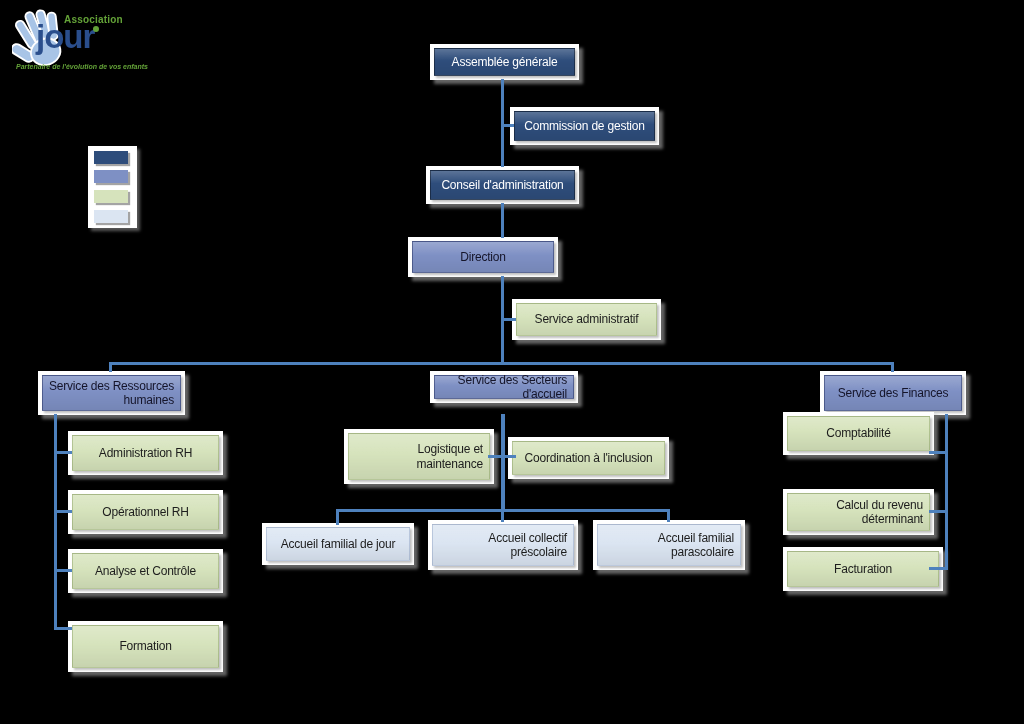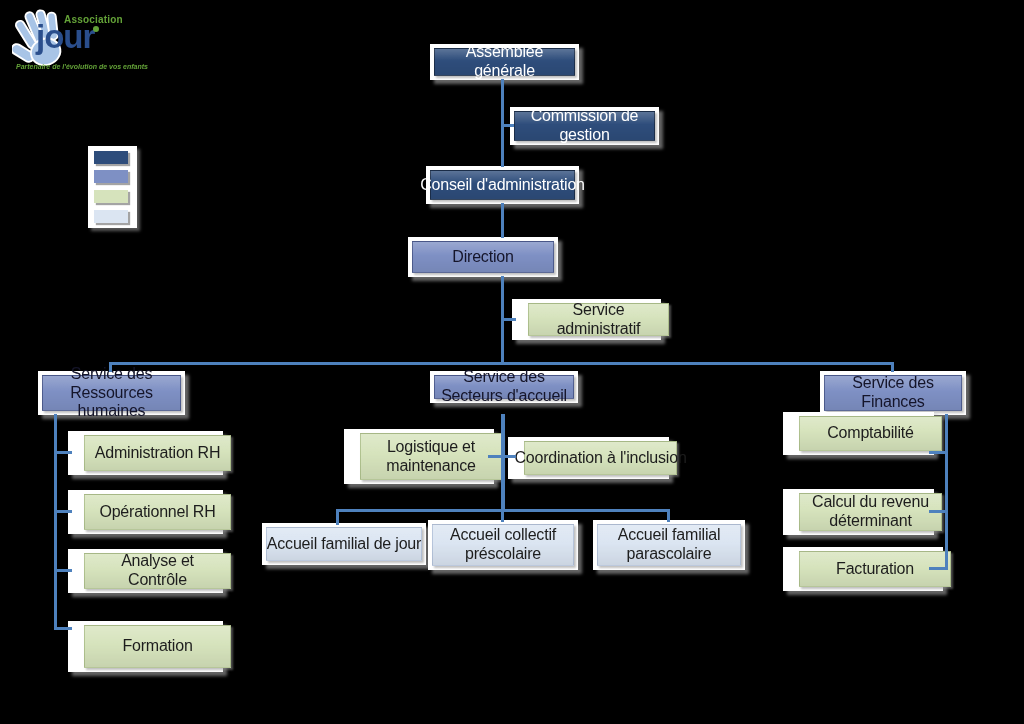--- a/index.html
+++ b/index.html
@@ -8,29 +8,29 @@
     background:#000;
     font-family:"Liberation Sans", sans-serif;
   }
   
   .node{
     position:absolute;background:#fff;padding:4px;box-sizing:border-box;
     box-shadow:4px 4px 3px rgba(118,118,118,.85);
   }
   .node .inner{
     width:100%;height:100%;display:flex;align-items:center;justify-content:center;
-    text-align:center;font-size:16px;line-height:1.18;letter-spacing:-0.2px;
+    text-align:right;font-size:12px;line-height:1.18;letter-spacing:-0.2px;
     box-sizing:border-box;padding:1px 6px;
     border:1px solid rgba(0,0,0,.22);
     background-image:linear-gradient(rgba(255,255,255,.22), rgba(255,255,255,0) 45%, rgba(0,0,0,.07));
     box-shadow:2px 2px 2px rgba(140,140,140,.55);
   }
   .dark .inner{background-color:var(--dark-blue);color:#fff;border-color:rgba(0,0,0,.38);}
   .medium .inner{background-color:var(--medium-blue);color:#15152a;border-color:rgba(20,30,80,.45);}
-  .green .inner{background-color:var(--green);color:#1d1d1d;border-color:rgba(90,120,40,.30);margin-left:12px;}
+  .green .inner{background-color:var(--green);color:#1d1d1d;border-color:rgba(90,120,40,.30);}
   .lightblue .inner{background-color:var(--light-blue);color:#1d1d1d;border-color:rgba(70,100,150,.25);}
   .nw .inner{white-space:nowrap;}
   
   .conn{position:absolute;background:var(--line);z-index:5;}
   
   .legend{
     position:absolute;left:88px;top:146px;width:49px;height:82px;background:#fff;
     box-shadow:3px 3px 3px rgba(110,110,110,.8);
   }
   .sw{position:absolute;left:6px;width:34px;height:13px;box-shadow:2px 2px 1px rgba(125,125,125,.7);}
@@ -142,21 +142,21 @@
 </div>
 <div class="node green" style="left:68px;top:621px;width:155px;height:51px">
   <div class="inner">Formation</div>
 </div>
 <div class="node green" style="left:344px;top:429px;width:150px;height:55px">
   <div class="inner">Logistique et maintenance</div>
 </div>
 <div class="node green nw" style="left:508px;top:437px;width:161px;height:42px">
   <div class="inner">Coordination à l'inclusion</div>
 </div>
-<div class="node lightblue nw" style="left:262px;top:523px;width:164px;height:42px">
+<div class="node lightblue nw" style="left:262px;top:523px;width:152px;height:42px">
   <div class="inner">Accueil familial de jour</div>
 </div>
 <div class="node lightblue" style="left:428px;top:520px;width:150px;height:50px">
   <div class="inner">Accueil collectif préscolaire</div>
 </div>
 <div class="node lightblue" style="left:593px;top:520px;width:152px;height:50px">
   <div class="inner">Accueil familial parascolaire</div>
 </div>
 <div class="node green" style="left:783px;top:412px;width:151px;height:43px">
   <div class="inner">Comptabilité</div>

